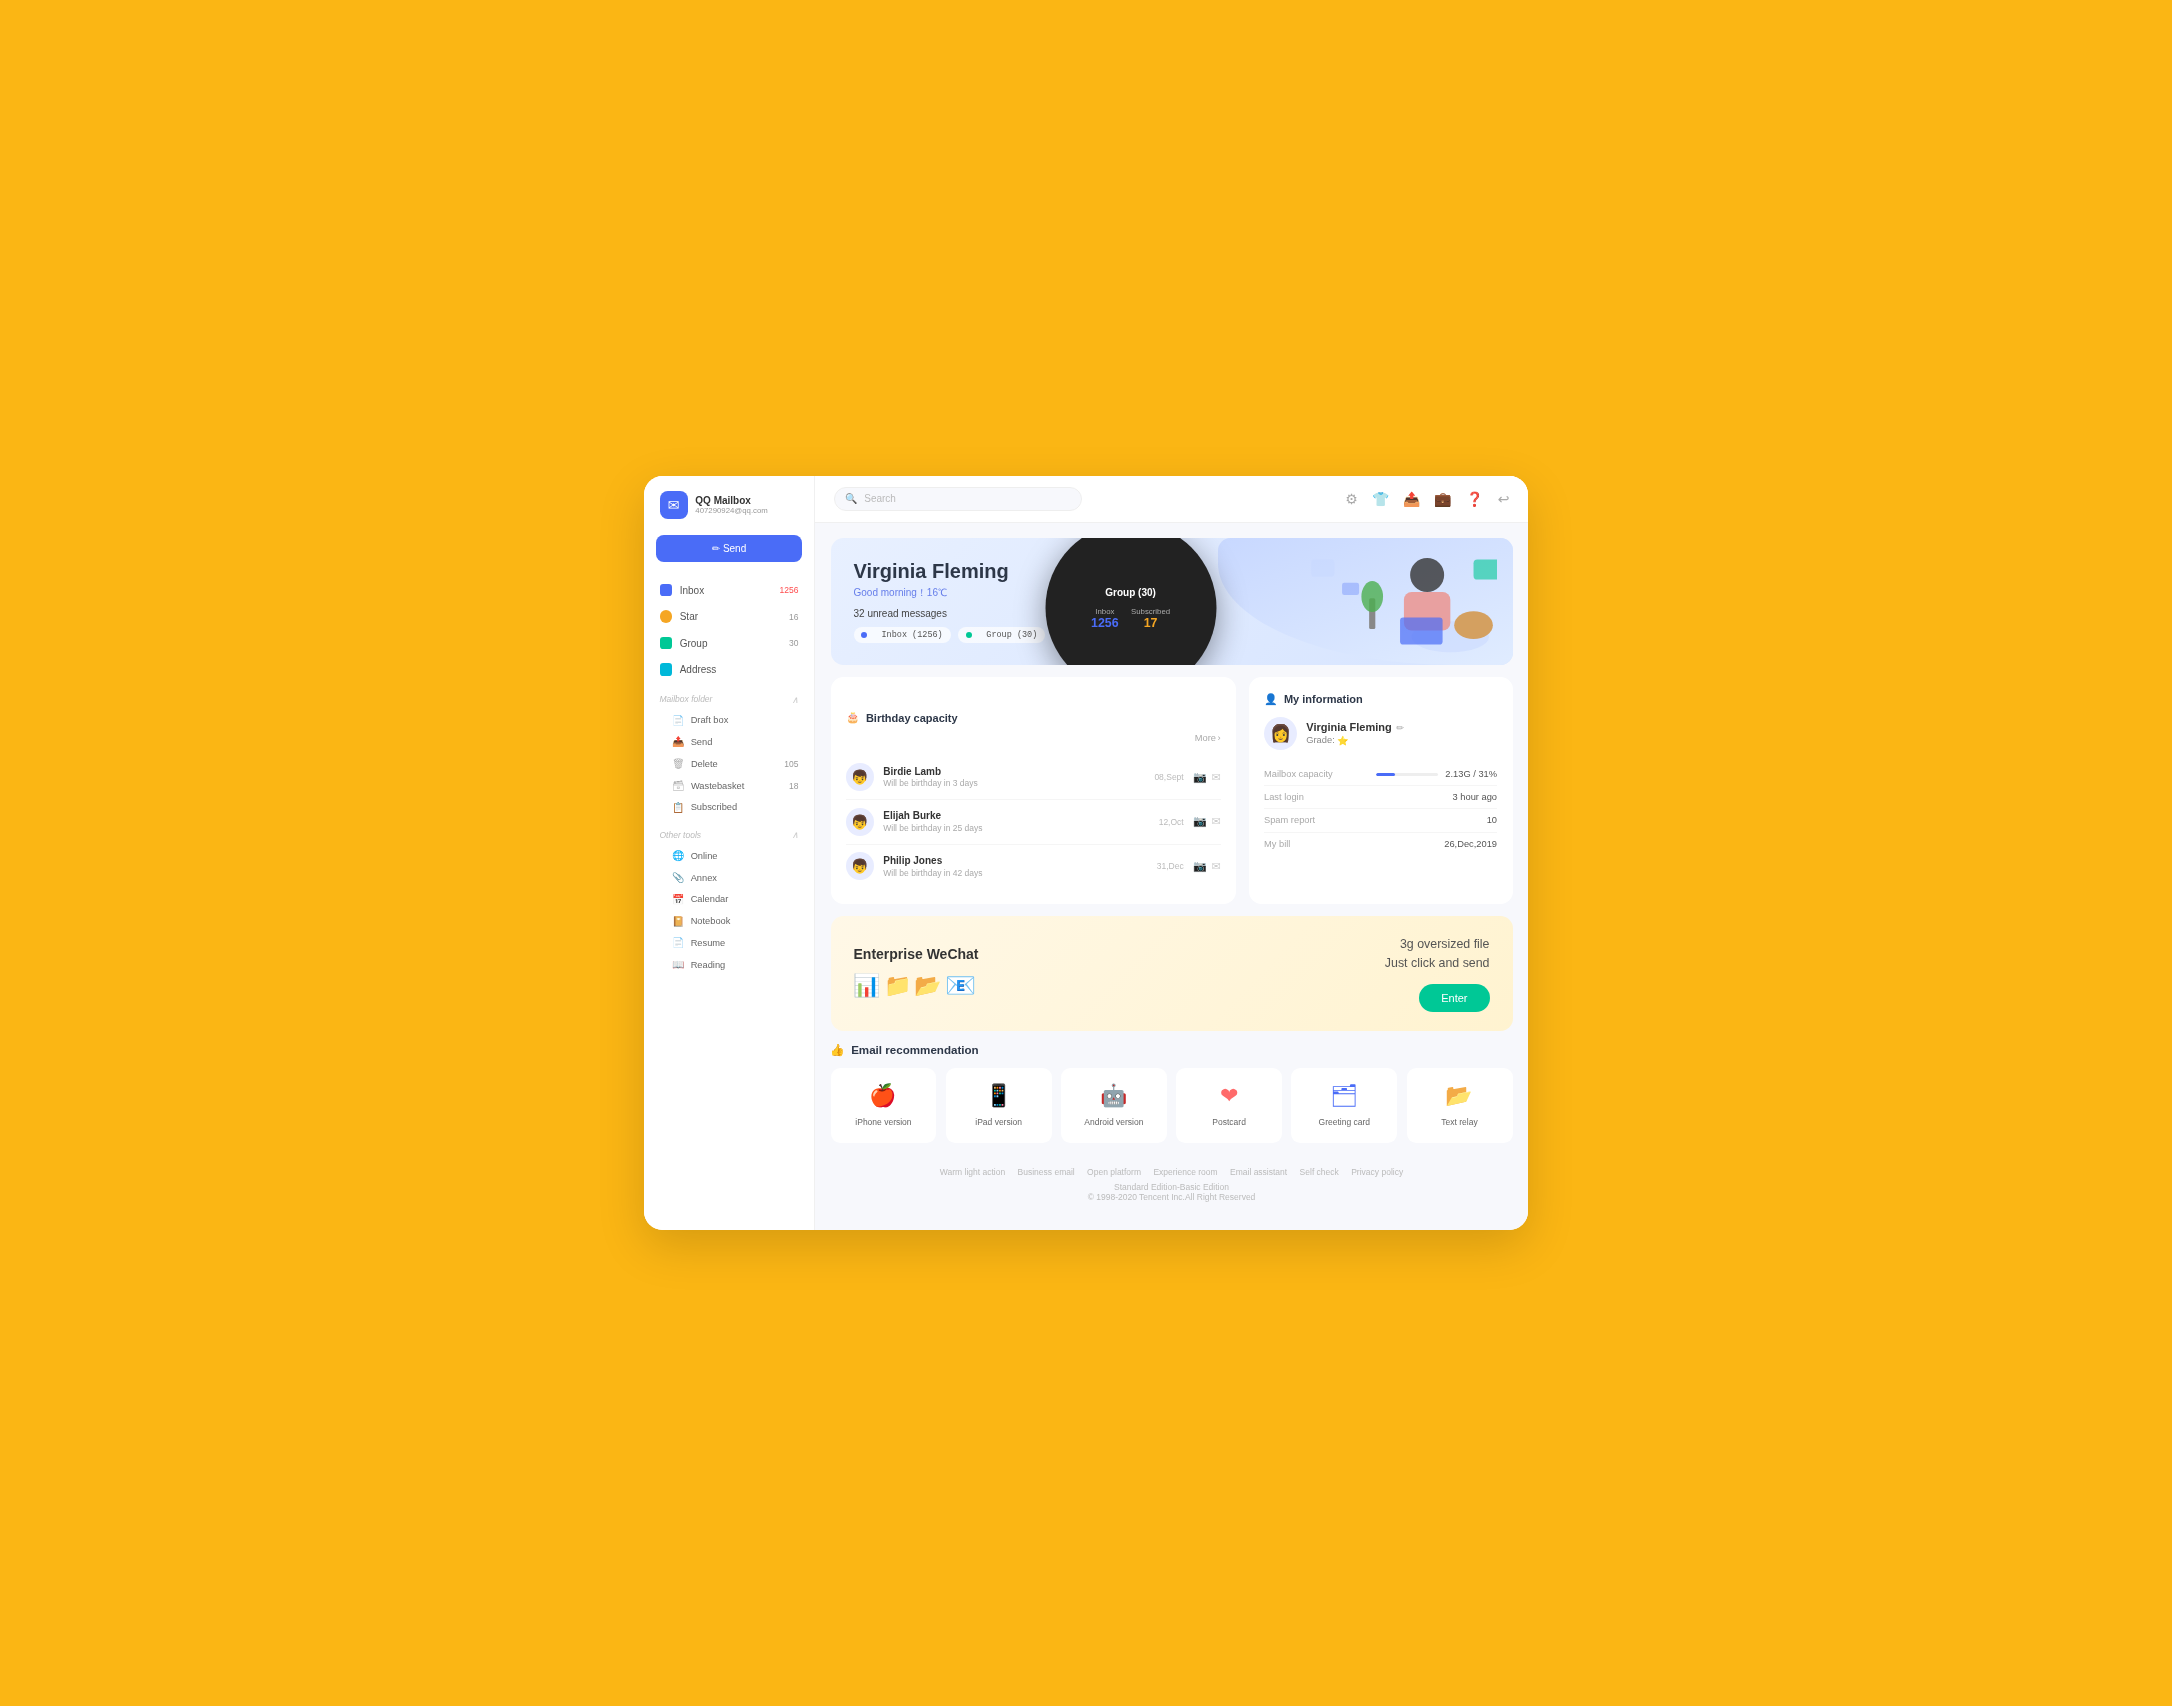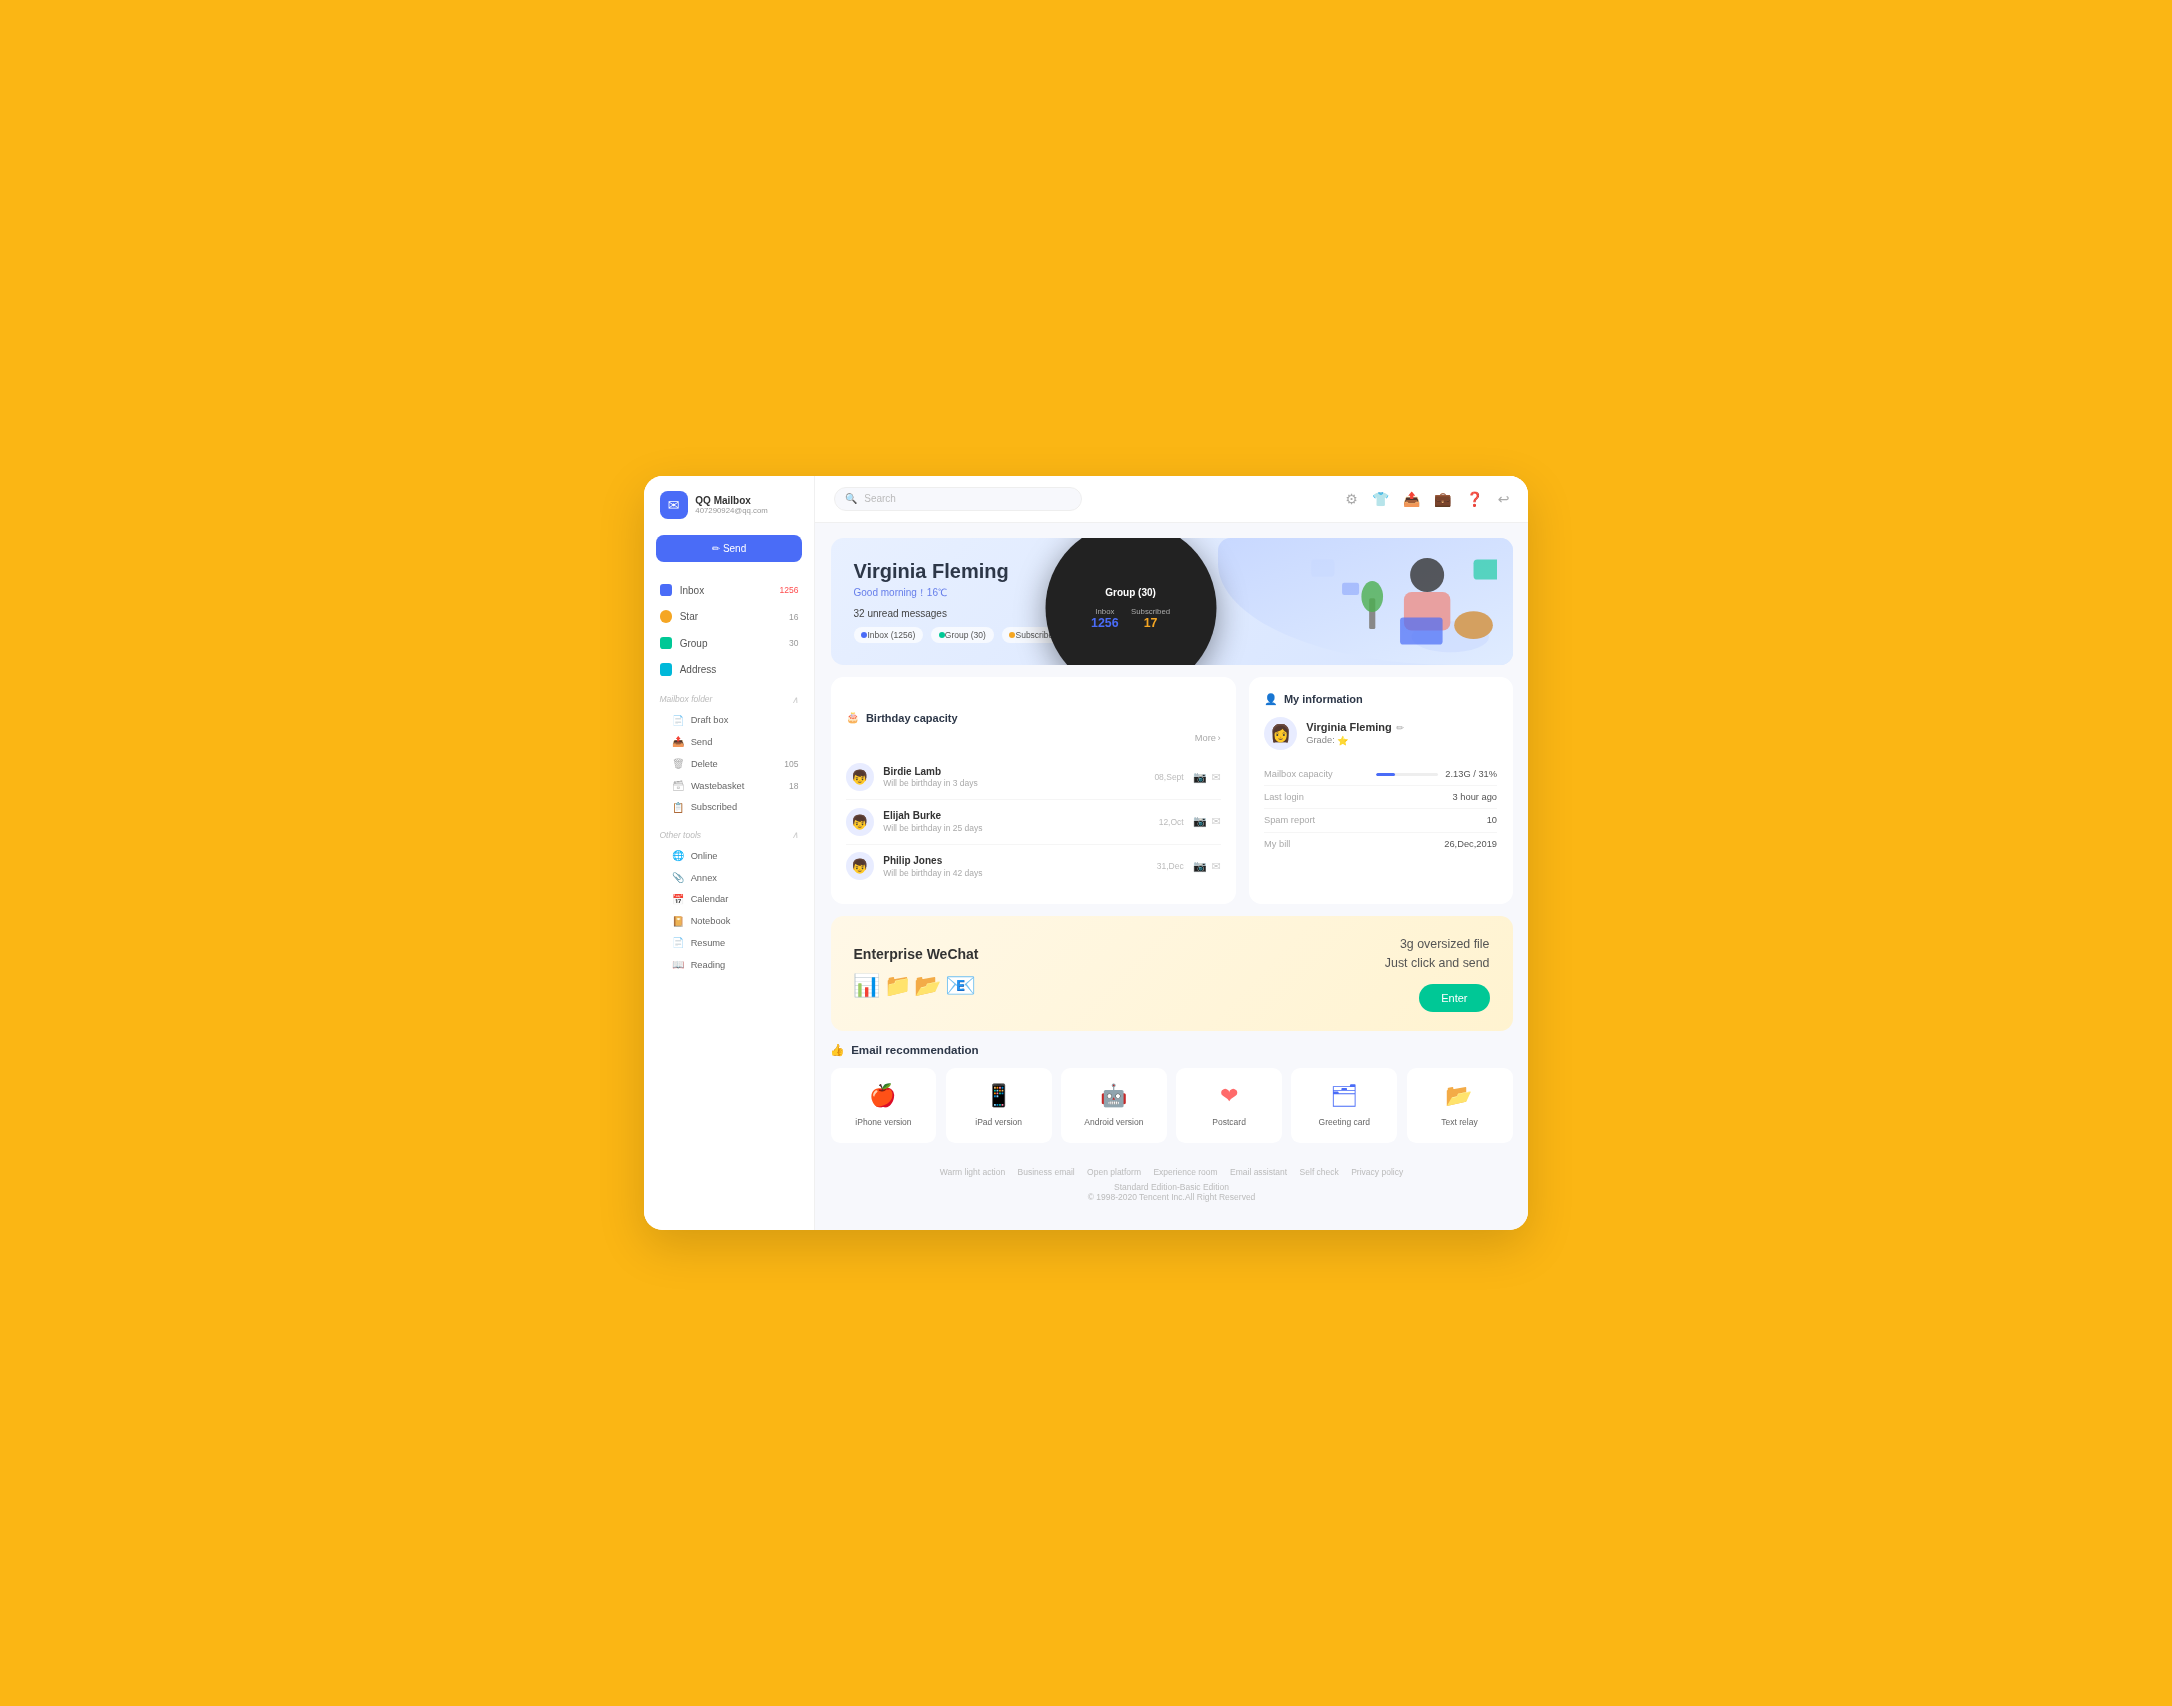--- a/index.html
+++ b/index.html
@@ -206,26 +206,27 @@
     }
     .hero-tags {
       display: flex;
       gap: 7.8px;
       margin-top: 7.8px;
       flex-wrap: wrap;
     }
     .hero-tag {
       display: flex;
       align-items: center;
-      gap: 0;
+      gap: 14px;
       font-size: 8.5px;
       color: #555;
       background: rgba(255,255,255,0.7);
       padding: 3.1px 7.8px;
       border-radius: 15.5px;
+      font-family: Liberation Mono, monospace;
     }
     .tag-dot {
       width: 6.2px;
       height: 6.2px;
       border-radius: 50%;
     }
 
     
     .middle-row {
       display: grid;

